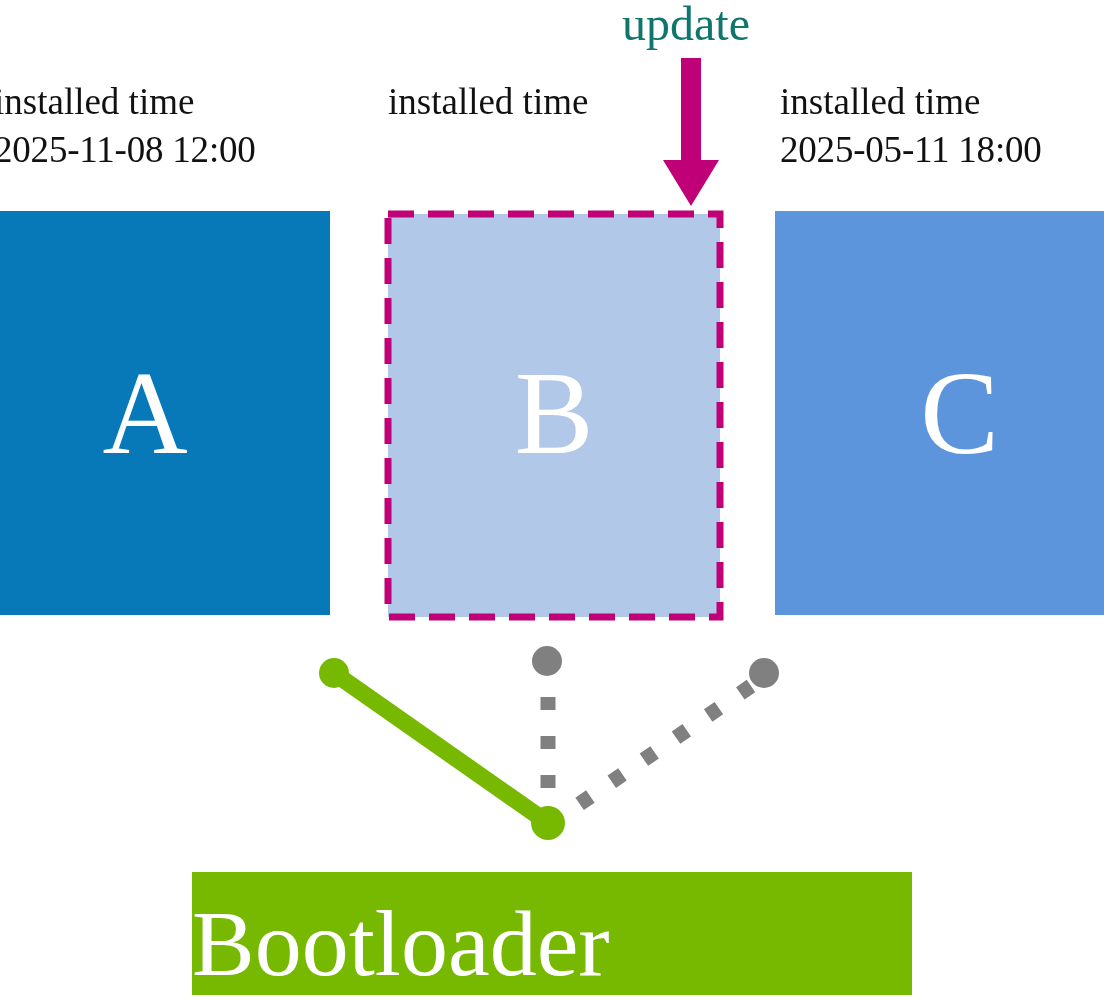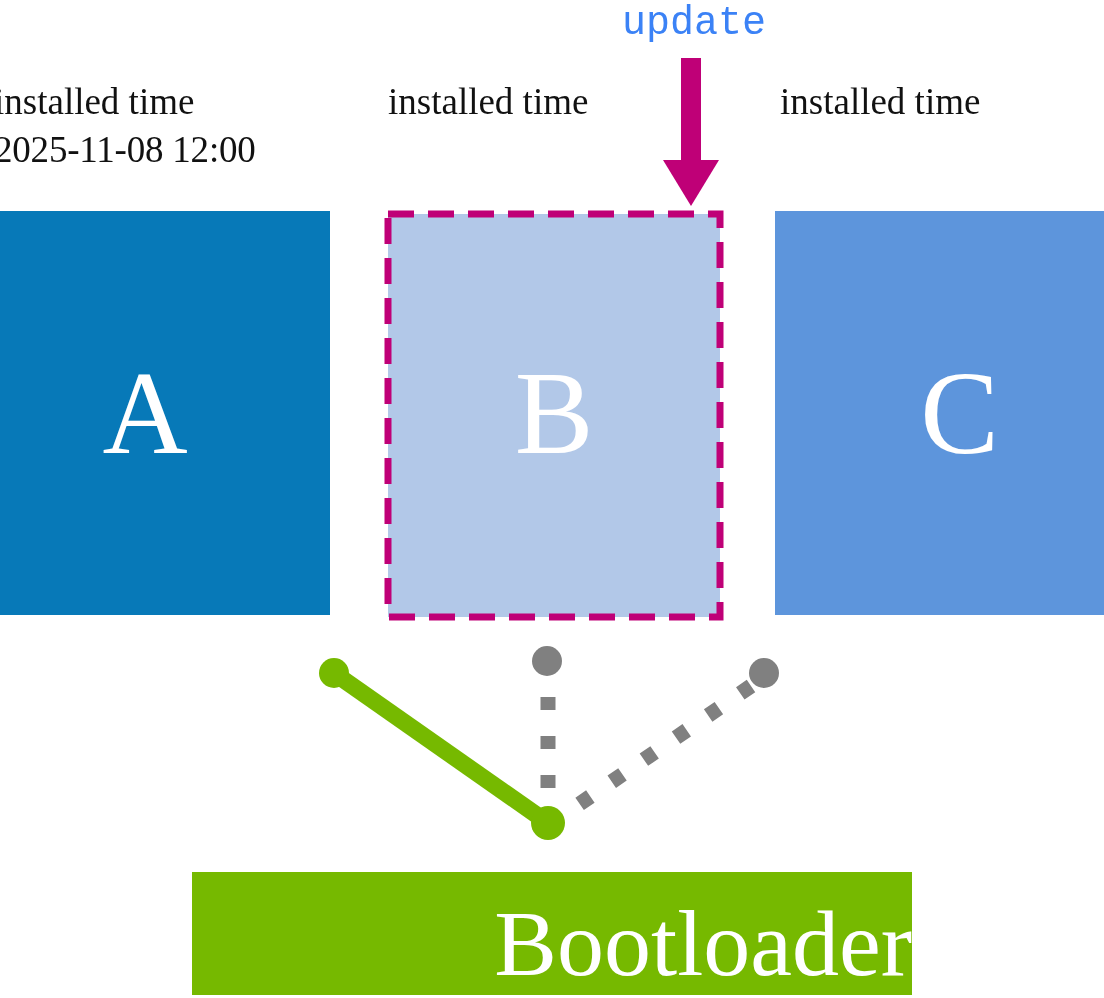--- a/index.html
+++ b/index.html
@@ -40,53 +40,54 @@
     position: absolute;
     font-family: "Liberation Serif", "DejaVu Serif", serif;
     font-size: 118px;
     line-height: 118px;
     color: #ffffff;
     text-align: center;
     user-select: none;
   }
   .update-label {
     position: absolute;
-    font-family: Liberation Mono, monospace;
-    font-size: 40px;
+    font-family: Liberation Serif, serif;
+    font-size: 48px;
     line-height: 40px;
-    color: #3b82f6;
+    color: #0f766e;
     white-space: nowrap;
   }
   .bootloader-label {
     position: absolute;
     font-family: "Liberation Serif", "DejaVu Serif", serif;
     font-size: 94px;
     line-height: 94px;
     color: #ffffff;
-    text-align: right;
+    text-align: left;
     white-space: nowrap;
     user-select: none;
   }
 </style>
 </head>
 <body>
 
 <div id="canvas">
 
   <div class="caption" style="left:-6px; top:78px;">
     <span>installed time</span>
     <span class="line2">2025-11-08 12:00</span>
   </div>
 
   <div class="caption" style="left:388px; top:78px;">
     <span>installed time</span>
   </div>
 
   <div class="caption" style="left:780px; top:78px;">
     <span>installed time</span>
+    <span class="line2">2025-05-11 18:00</span>
   </div>
 
   <div class="update-label" style="left:622px; top:4px;">update</div>
 
   <svg class="svg-layer" viewBox="0 0 1104 998" xmlns="http://www.w3.org/2000/svg">
 
     <rect x="-40" y="211" width="370" height="404" fill="#0779b8"></rect>
 
     <rect x="388" y="214" width="332" height="403" fill="#b2c8e8"></rect>
 

